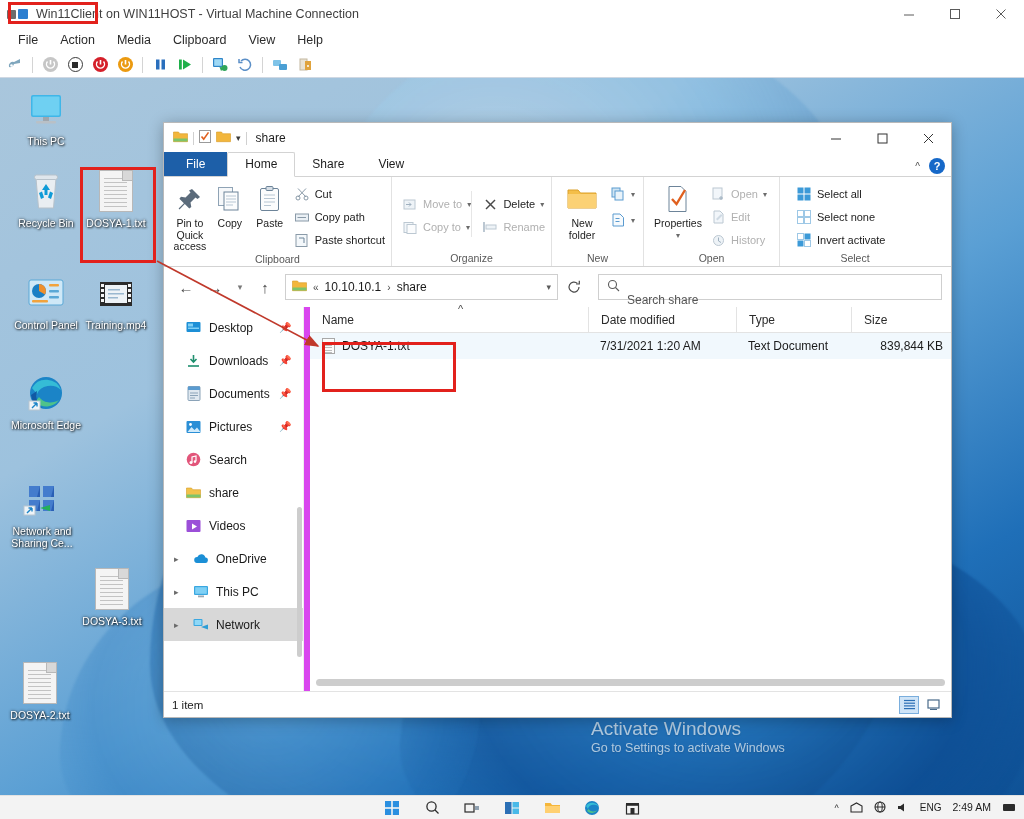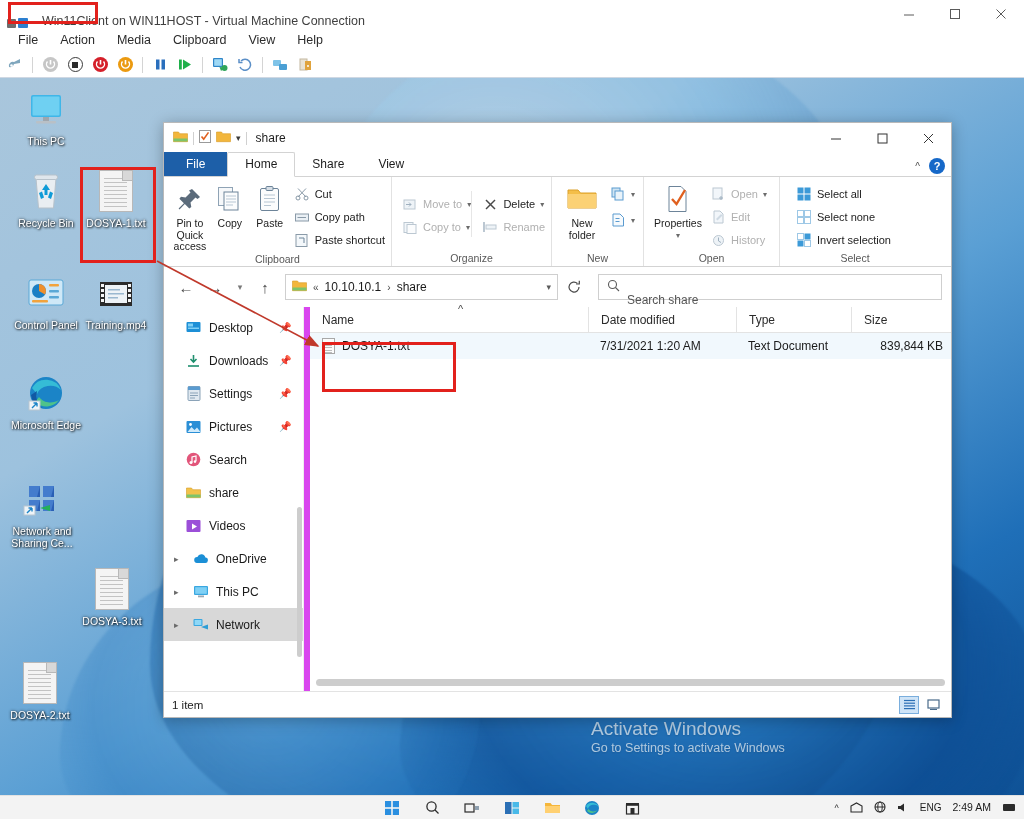--- a/index.html
+++ b/index.html
@@ -7,21 +7,21 @@
     width: 1024px; height: 819px;
     font-family: "Liberation Sans", sans-serif;
     overflow: hidden;
     background: #fff;
   }
   #root { position: relative; width: 1024px; height: 819px; }
 
   
   .vm-titlebar {
     position: absolute; left: 0; top: 0; width: 1024px; height: 28px;
-    background: #fff; display: flex; align-items: flex-end; gap: 6px;
+    background: #fff; display: flex; align-items: center;
   }
   .vm-title-icons { display:flex; align-items:center; gap:2px; margin-left:7px; }
   .ico-vm-a { width:9px; height:9px; background:#6d6d6d; border-radius:1px; }
   .ico-vm-b { width:10px; height:10px; background:#2c7fd0; border-radius:1px; }
   .vm-title-text {
     font-size: 12.5px; color: #3f3f3f; margin-left: 8px; white-space: nowrap;
   }
   .vm-title-text .hl { color: #3f3f3f; }
   .vm-winbtns { position:absolute; right:0; top:0; height:28px; display:flex; }
   .vm-winbtn {
@@ -739,21 +739,21 @@
             </div>
             <div class="rsmall">
               <span class="si">
                 <svg width="14" height="14" viewBox="0 0 14 14">
                   <rect x="0.5" y="0.5" width="6" height="6" fill="none" stroke="#9ec8e6"></rect>
                   <rect x="7.5" y="0.5" width="6" height="6" fill="#3c9ad8"></rect>
                   <rect x="0.5" y="7.5" width="6" height="6" fill="#3c9ad8"></rect>
                   <rect x="7.5" y="7.5" width="6" height="6" fill="none" stroke="#9ec8e6"></rect>
                 </svg>
               </span>
-              <span>Invert selection</span>
+              <span>Invert activate</span>
             </div>
           </div>
         </div>
         <div class="rgroup-title" style="width:150px;">Select</div>
       </div>
     </div>
 
     <div class="ex-addr">
       <div class="navbtn">←</div>
       <div class="navbtn">→</div>
@@ -820,21 +820,21 @@
             <svg width="14" height="15" viewBox="0 0 14 15">
               <rect x="1" y="0.5" width="12" height="14" rx="1" fill="#dfe8f0" stroke="#8ba3b8"></rect>
               <rect x="1" y="0.5" width="12" height="3.5" fill="#5a9bd0"></rect>
               <g stroke="#8ba3b8">
                   <line x1="3" y1="7" x2="11" y2="7"></line>
                   <line x1="3" y1="9.5" x2="11" y2="9.5"></line>
                   <line x1="3" y1="12" x2="8" y2="12"></line>
                 </g>
             </svg>
           </span>
-          <span>Settings</span>
+          <span>Documents</span>
           <span class="pin">📌</span>
         </div>
         <div class="navitem indent">
           <span class="nico">
             <svg width="15" height="14" viewBox="0 0 15 14">
               <rect x="0.5" y="1" width="14" height="12" rx="1" fill="#2b8fd6"></rect>
               <circle cx="4.5" cy="4.5" r="1.4" fill="#fff"></circle>
               <path d="M1.5 12 l4-5 3 3 2.5-2.5 3.5 4.5z" fill="#cfeafb"></path>
             </svg>
           </span>

